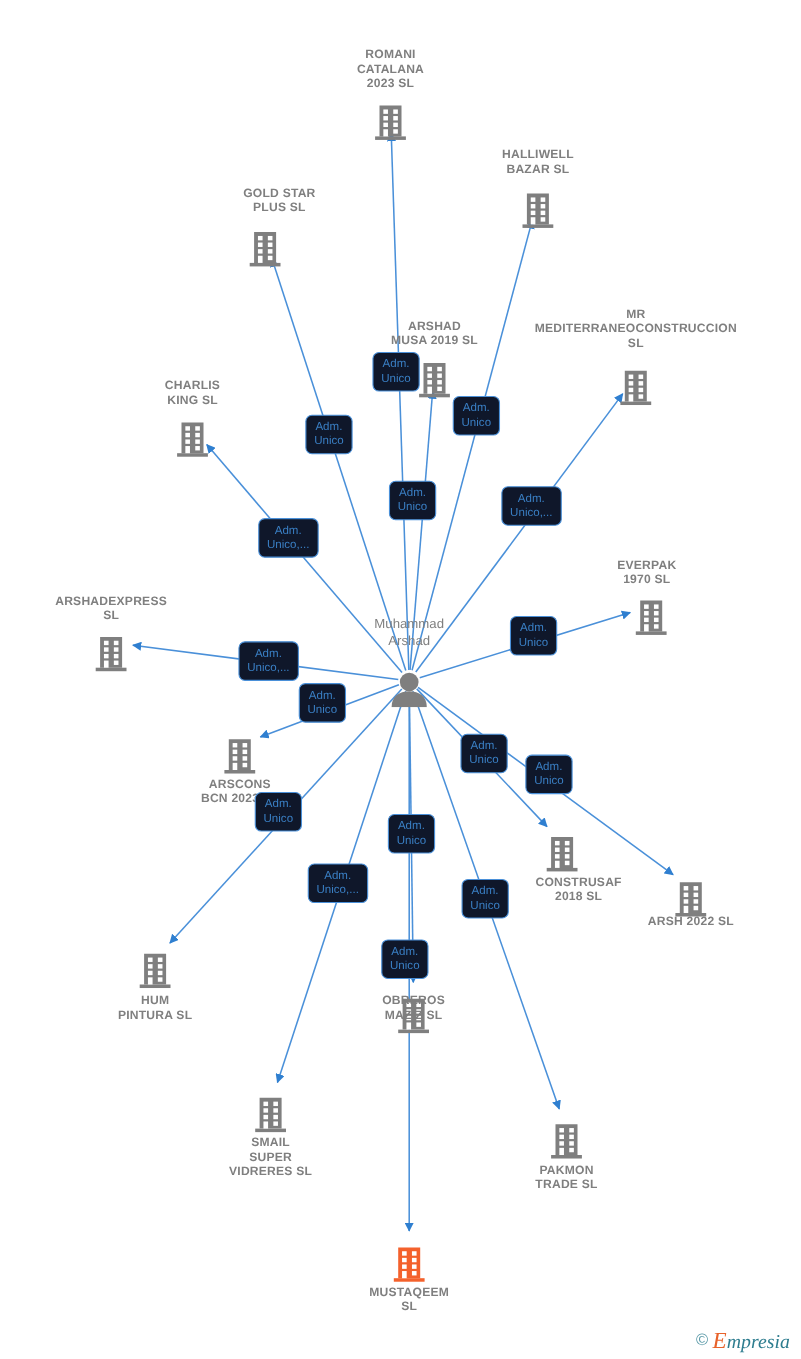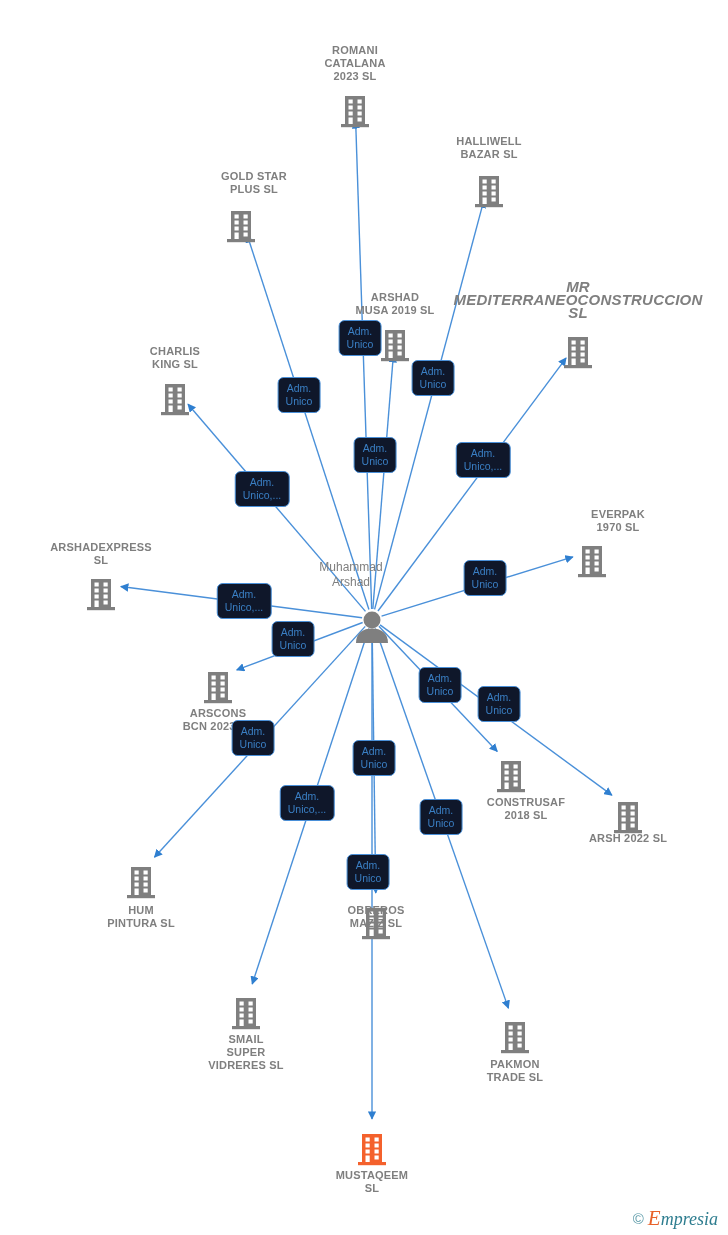--- a/index.html
+++ b/index.html
@@ -36,22 +36,21 @@
   .node-label {
     font-size: 11px;
     line-height: 13px;
     color: #7f7f7f;
     font-weight: bold;
     letter-spacing: 0.2px;
     white-space: pre-line;
     text-align: center;
   }
   .node-label.wide {
-    font-size: 15px;
-    font-style: italic;
+    font-size: 11px;
   }
   .icon-wrap {
     display: flex;
     justify-content: center;
     align-items: flex-start;
     height: 34px;
   }
   .bld-svg { display:block; }
   .person-svg { display:block; }
 
@@ -285,21 +284,21 @@
               <rect x="8.5" y="11.5" width="4.2" height="4" fill="#ffffff"></rect>
               <rect x="17.5" y="11.5" width="4.2" height="4" fill="#ffffff"></rect>
               <rect x="8.5" y="17.5" width="4.2" height="4" fill="#ffffff"></rect>
               <rect x="17.5" y="17.5" width="4.2" height="4" fill="#ffffff"></rect>
               <rect x="17.5" y="23.5" width="4.2" height="4" fill="#ffffff"></rect>
               <rect x="8.5" y="23.5" width="4.2" height="6.5" fill="#ffffff"></rect>
             </g>
           </svg>
         </div>
       </div>
-      <div class="node" style="left: 618px; top: 498px;">
+      <div class="node" style="left: 588px; top: 498px;">
         <div class="node-label">EVERPAK
 1970  SL</div>
       </div>
       <div class="node" style="left: 101px; top: 567px;">
         <div class="icon-wrap">
           <svg width="30" height="34" viewBox="0 0 30 34" class="bld-svg">
             <g fill="#7f7f7f">
               <path d="M5 2 h20 v28 h-20 z"></path>
               <rect x="1" y="30" width="28" height="3.2"></rect>
               <rect x="8.5" y="5.5" width="4.2" height="4" fill="#ffffff"></rect>
@@ -531,21 +530,21 @@
       <div class="edge-badge" style="left: 374px; top: 758px;">Adm.
 Unico</div>
       <div class="edge-badge" style="left: 307px; top: 803px;">Adm.
 Unico,...</div>
       <div class="edge-badge" style="left: 441px; top: 817px;">Adm.
 Unico</div>
       <div class="edge-badge" style="left: 368px; top: 872px;">Adm.
 Unico</div>
     </div>
 
-  <div class="center-name" id="center-name" style="left: 351px; top: 560px;">Muhammad
+  <div class="center-name" id="center-name" style="left: 372px; top: 560px;">Muhammad
 Arshad</div>
 
   <div id="watermark">
     <span class="wm-c">©</span>
     <span class="wm-text"><span class="wm-e">E</span><span>mpresia</span></span>
   </div>
 
 </div>
 
 </body></html>

